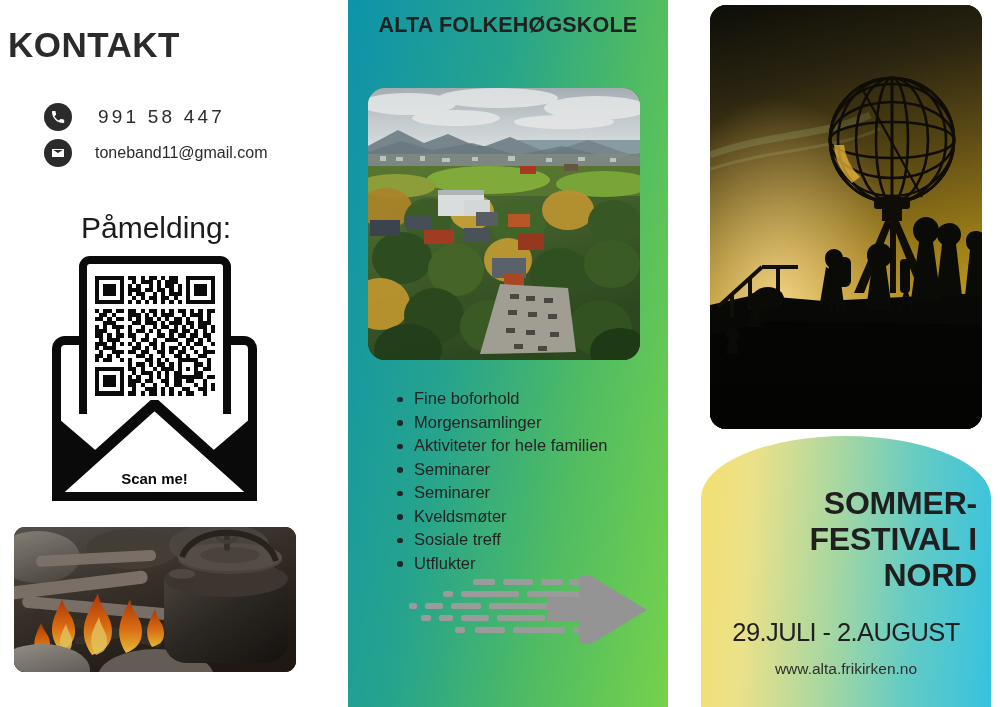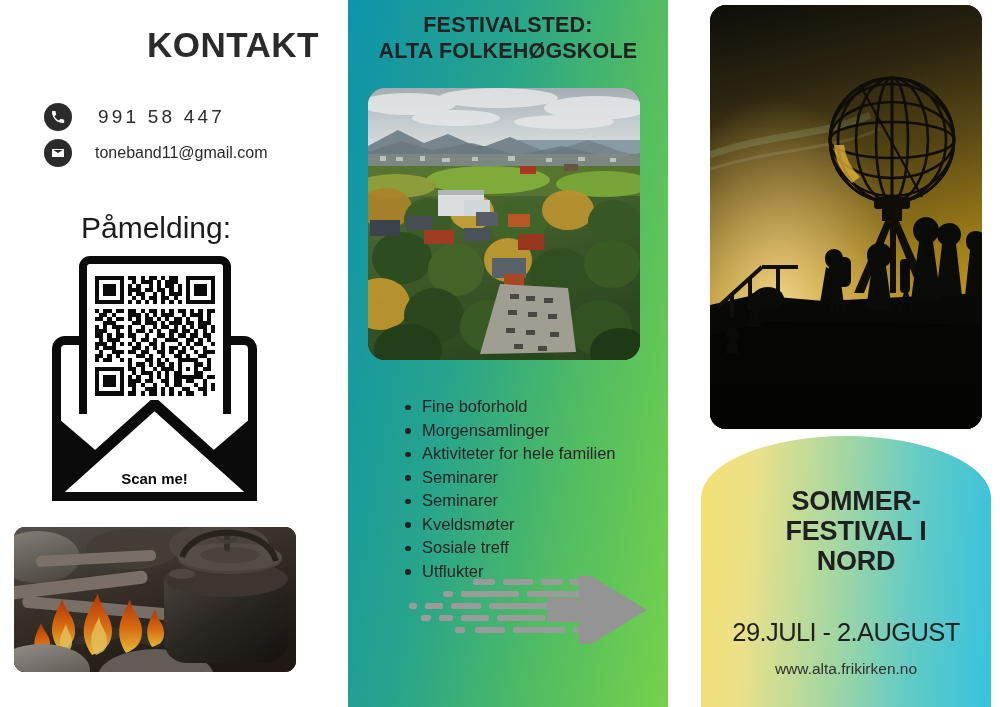--- a/index.html
+++ b/index.html
@@ -19,23 +19,23 @@
 
   
   #panel-contact {
     position: absolute;
     left: 0; top: 0;
     width: 340px; height: 707px;
     background: #ffffff;
   }
   #kontakt-title {
     position: absolute;
-    left: 1px; top: 25px;
+    left: 8px; top: 25px;
     width: 318px;
-    text-align: right;
+    text-align: left;
     font-size: 35px;
     font-weight: bold;
     letter-spacing: 0.5px;
     color: #2b2b2b;
   }
   .contact-row {
     position: absolute;
     display: flex;
     align-items: center;
   }
@@ -174,21 +174,21 @@
     left: 20px; top: 88px;
     width: 272px; height: 272px;
     border-radius: 17px;
     overflow: hidden;
     background: #3c5a3a;
   }
   #venue-list {
     position: absolute;
     left: 36px; top: 379px;
     width: 280px;
-    margin: 16px;
+    margin: 8px;
     padding: 0 0 0 22px;
     list-style: none;
     font-size: 16.5px;
     color: #242424;
   }
   #venue-list li {
     position: relative;
     height: 23.5px;
     line-height: 23.5px;
     white-space: nowrap;
@@ -224,24 +224,24 @@
   #arch-card {
     position: absolute;
     left: 33px; top: 436px;
     width: 290px; height: 271px;
     background: linear-gradient(94deg, #f4e071 0%, #ebe189 18%, #a7d7a1 46%, #63cbc4 72%, #37c2e0 100%);
     border-radius: 145px 145px 0 0 / 62px 62px 0 0;
     overflow: hidden;
   }
   #arch-heading {
     position: absolute;
-    left: 24px; top: 50px;
+    left: 14px; top: 50px;
     width: 262px;
-    text-align: center;
-    font-size: 27px;
+    text-align: right;
+    font-size: 32px;
     line-height: 1.12;
     font-weight: bold;
     letter-spacing: -0.2px;
     color: #1f1f1f;
   }
   #arch-dates {
     position: absolute;
     left: 8px; top: 182px;
     width: 274px;
     text-align: center;
@@ -605,21 +605,20 @@
         <path d="M168 30C180 -4 252 -2 262 34" fill="none" stroke="#2a251f" stroke-width="6"></path>
       </g>
       <rect width="282" height="145" fill="#1a1208" opacity="0.12"></rect>
     </svg>
   </div>
 </div>
 
 <div id="panel-venue">
 
   <div id="venue-title">
-    <div>FESTIVALSTED:</div>
     <div>ALTA FOLKEHØGSKOLE</div>
   </div>
 
   <div id="photo-venue">
     <svg width="272" height="272" viewBox="0 0 272 272" preserveAspectRatio="none" aria-hidden="true">
       <defs>
         <linearGradient id="sky" x1="0" y1="0" x2="0" y2="1">
           <stop offset="0" stop-color="#aeb6bd"></stop>
             <stop offset="0.5" stop-color="#ccd3d8"></stop>
           <stop offset="1" stop-color="#e3e7e9"></stop>

